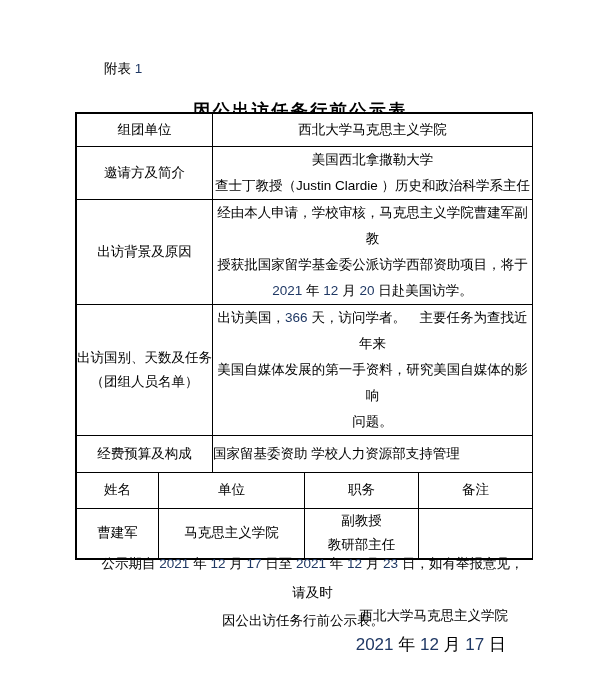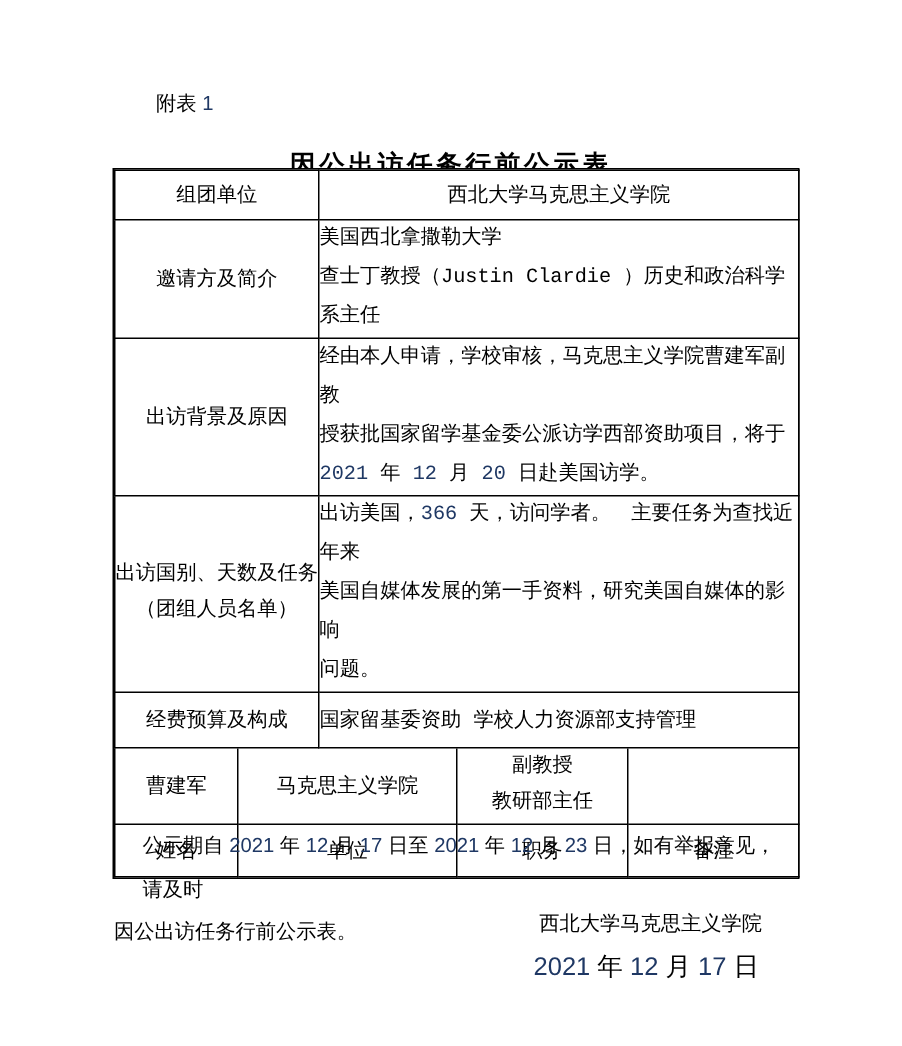--- a/index.html
+++ b/index.html
@@ -10,33 +10,33 @@
   }
   .page{position:absolute;left:0;top:0;width:601px;height:697px;background:#fff;}
   .attachment{position:absolute;left:76px;top:60px;font-size:13.5px;line-height:18px;padding-left:28px;}
   .doc-title{
     position:absolute;left:0;top:83px;width:601px;text-align:center;
     font-family:"DejaVu Serif","Liberation Serif",serif;
     font-weight:bold;font-size:17px;letter-spacing:2.5px;line-height:21px;margin-top:17px;
   }
   .tables{
     position:absolute;left:75px;top:112px;width:456px;
-    border:1px solid #000;background:#fff;font-family:Liberation Mono, monospace;
+    border:1px solid #000;background:#fff;
   }
   table.tbl{border-collapse:collapse;table-layout:fixed;width:456px;}
   table.tbl td{
     border:1px solid #000;box-sizing:border-box;
     font-size:13.5px;vertical-align:middle;padding:0;
   }
   table.tbl2 tr:first-child td{border-top:none;}
   td.lbl{text-align:center;padding:0 2px;}
   td.val{text-align:left;padding:2px 6px;}
   td.val.center{text-align:center;padding:0 2px;}
   td.merged{text-align:center;}
-  .ln{line-height:26px;}
+  .ln{line-height:26px;text-align:center;}
   .lbl .ln{line-height:24px;}
   .pos .ln{line-height:24px;}
   .num{color:#1f3864;}
   .notice{
     position:absolute;left:76px;top:550px;width:454px;
     font-size:13.5px;
   }
   .notice .ln{line-height:28.5px;}
   .notice .ln.indent{padding-left:19px;}
   .signature{
@@ -103,34 +103,34 @@
     </table>
 
     <table class="tbl tbl2">
       <colgroup>
           <col style="width:82px">
           <col style="width:146px">
           <col style="width:114px">
           <col style="width:114px">
         </colgroup>
       <tbody>
+        <tr style="height:35px">
+          <td class="lbl">姓名</td>
+          <td class="lbl">单位</td>
+          <td class="lbl">职务</td>
+          <td class="lbl">备注</td>
+        </tr>
         <tr style="height:50px">
           <td class="lbl">曹建军</td>
           <td class="lbl">马克思主义学院</td>
           <td class="lbl pos">
             <div class="ln">副教授</div>
             <div class="ln">教研部主任</div>
           </td>
           <td class="lbl"></td>
-        </tr>
-        <tr style="height:35px">
-          <td class="lbl">姓名</td>
-          <td class="lbl">单位</td>
-          <td class="lbl">职务</td>
-          <td class="lbl">备注</td>
         </tr>
       </tbody>
     </table>
 
   </div>
 
   <div class="notice">
     <div class="ln indent"><span>公示期自 </span><span class="num">2021</span><span> 年 </span><span class="num">12</span><span> 月 </span><span class="num">17</span><span> 日至 </span><span class="num">2021</span><span> 年 </span><span class="num">12</span><span> 月 </span><span class="num">23</span><span> 日，如有举报意见，请及时</span></div>
     <div class="ln"><span>因公出访任务行前公示表。</span></div>
   </div>

